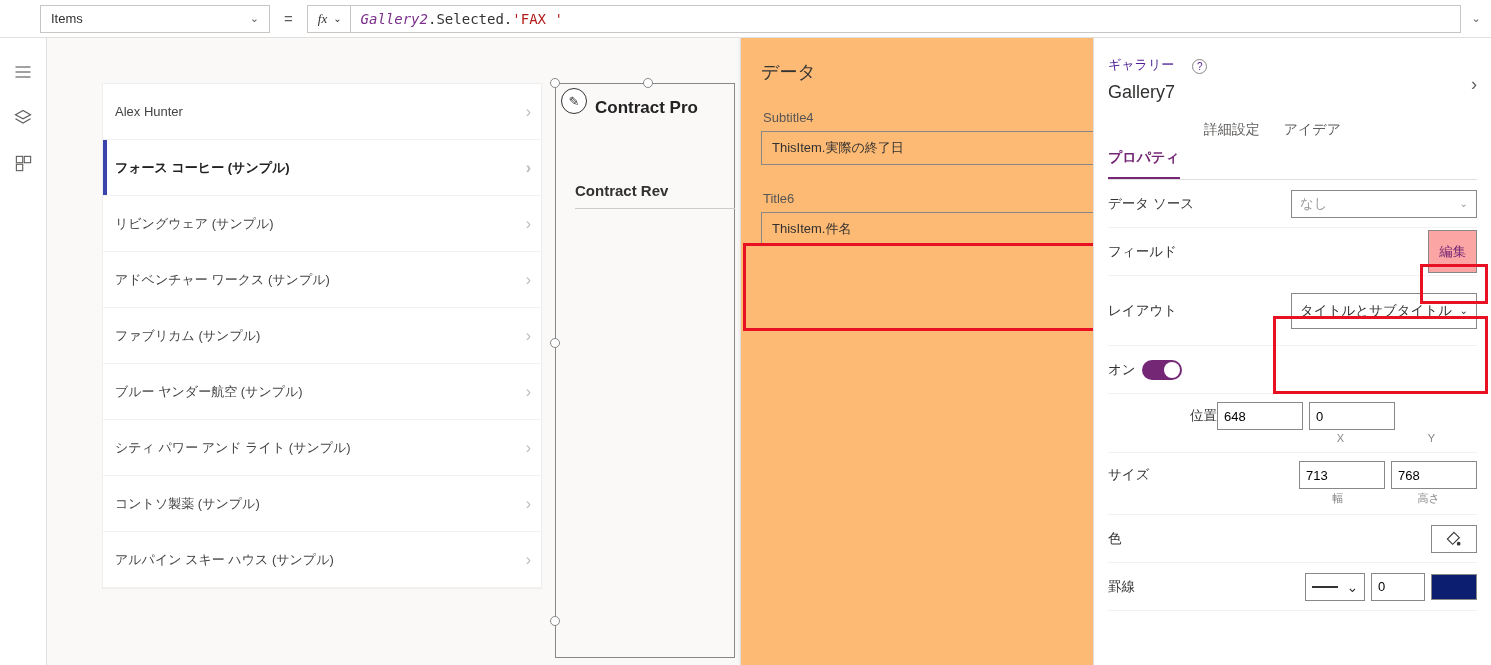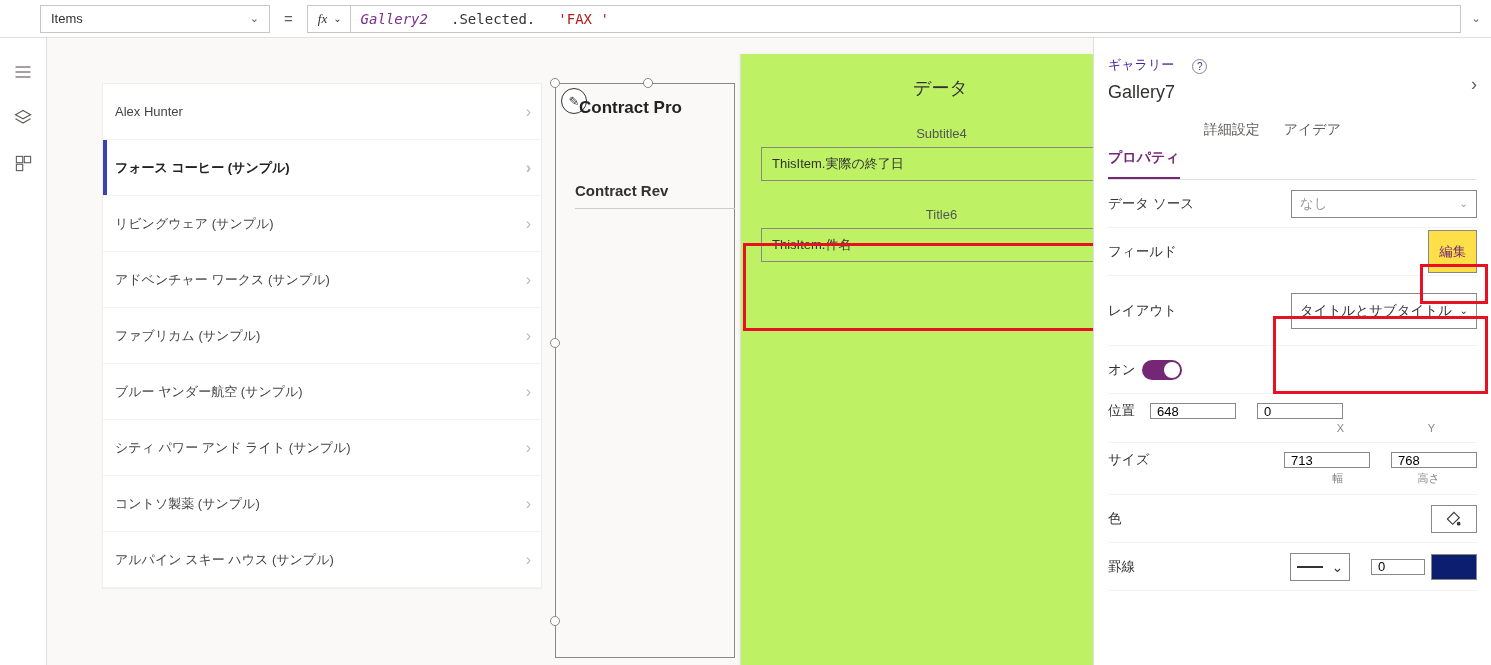--- a/index.html
+++ b/index.html
@@ -6,21 +6,21 @@
   body { font-family: "Segoe UI", "Meiryo", sans-serif; font-size: 13px; color: #323130; background: #fff; overflow: hidden; }
   .app { display: flex; flex-direction: column; width: 1491px; height: 665px; }
 
   
   .formula-row { display: flex; align-items: center; height: 38px; border-bottom: 1px solid #e1dfdd; padding: 0 0 0 0; }
   .prop-dropdown { width: 230px; height: 28px; margin-left: 40px; border: 1px solid #c8c6c4; display: flex; align-items: center; padding: 0 10px; justify-content: space-between; cursor: pointer; position: relative; }
   .prop-dropdown .chev { font-size: 11px; color: #605e5c; }
   .eq { margin: 0 14px; color: #605e5c; font-size: 15px;}
   .fx-box { display: flex; align-items: center; border: 1px solid #c8c6c4; height: 28px; flex:0 0 auto; padding: 0 8px 0 10px; font-style: italic; font-family: "Segoe UI", serif; cursor: pointer; }
   .fx-box .chev { font-size: 10px; margin-left: 6px; font-style: normal; }
-  .formula-input { flex: 1; height: 28px; border: 1px solid #c8c6c4; border-left: none; display: flex; align-items: center; padding: 0 10px; font-family: Consolas, monospace; font-size: 14px; gap: 23px; }
+  .formula-input { flex: 1; height: 28px; border: 1px solid #c8c6c4; border-left: none; display: flex; align-items: center; padding: 0 10px; font-family: Consolas, monospace; font-size: 14px; }
   .formula-input .obj { color: #7b2e8a; font-style: italic; }
   .formula-input .dot { color: #333; }
   .formula-input .lit { color: #b31b1b; }
   .formula-expand { width: 30px; display:flex; align-items:center; justify-content:center; color:#605e5c; cursor:pointer; font-size:11px;}
 
   
   .main { flex:1; display:flex; min-height:0; }
   .left-rail { width: 47px; border-right: 1px solid #e1dfdd; display:flex; flex-direction:column; align-items:center; padding-top:24px; gap:26px; }
   .left-rail svg { width:20px; height:20px; stroke:#605e5c; fill:none; stroke-width:1.4; cursor:pointer;}
   .left-rail .squares { width:19px; height:19px; }
@@ -28,29 +28,29 @@
   .canvas-wrap { flex:1; background:#faf9f8; position:relative; overflow:hidden; }
   .canvas { position:absolute; left:55px; top:45px; }
 
   .gallery1 { width:440px; background:#fff; border:1px solid #eee; }
   .g1-item { height:56px; display:flex; align-items:center; justify-content:space-between; padding:0 10px 0 12px; border-bottom:1px solid #f3f2f1; font-size:13px; color:#444; cursor:pointer; position:relative;}
   .g1-item .chev { color:#bbb; font-size:16px; }
   .g1-item.selected { font-weight:600; color:#222; }
   .g1-item.selected::before { content:""; position:absolute; left:0; top:0; bottom:0; width:4px; background:#3b44ac; }
 
   .gallery2-sel { position:absolute; left:508px; top:45px; width:180px; height:575px; border:1px solid #888;}
-  .gallery2-header { position:absolute; left:532px; top:60px; font-weight:700; font-size:17px; color:#222;}
+  .gallery2-header { position:absolute; left:548px; top:60px; font-weight:700; font-size:17px; color:#222;}
   .gallery2-item1 { position:absolute; left:528px; top:135px; width:160px; height:36px; border-bottom:1px solid #ccc; display:flex; align-items:center; font-weight:700; font-size:15px;}
   .edit-circle { position:absolute; left:514px; top:50px; width:26px; height:26px; border:1.5px solid #333; border-radius:50%; display:flex; align-items:center; justify-content:center; font-size:13px; background:#fff;}
   .sel-handle { position:absolute; width:10px; height:10px; background:#fff; border:1px solid #888; border-radius:50%; }
   .sel-handle.tl{left:503px;top:40px;} .sel-handle.tm{left:596px;top:40px;}
   .sel-handle.ml{left:503px;top:300px;} .sel-handle.bl{left:503px;top:578px;}
 
   
-  .data-panel { position:absolute; left:693px; top:16px; bottom:0; width:400px; background:#bef264; border-left:1px solid #e1dfdd; padding:22px 20px 0 20px; box-shadow:-1px 0 3px rgba(0,0,0,0.05);text-align:center;}
+  .data-panel { position:absolute; left:693px; top:0; bottom:0; width:400px; background:#fdba74; border-left:1px solid #e1dfdd; padding:22px 20px 0 20px; box-shadow:-1px 0 3px rgba(0,0,0,0.05);}
   .data-panel h2 { font-weight:400; font-size:18px; color:#333; }
   .dp-field { margin-top:26px; }
   .dp-label { font-size:13px; color:#555; margin-bottom:6px; padding-left:2px;}
   .dp-select { height:34px; border:1px solid #8a8886; display:flex; align-items:center; justify-content:space-between; padding:0 10px; cursor:pointer; }
   .red-box1 { position:absolute; border:3px solid #e81123; pointer-events:none; }
   .rb-title6 { left:696px; top:205px; width:390px; height:88px;}
   
   
   .props { width:398px; border-left:1px solid #e1dfdd; padding:18px 14px 0 14px; overflow:auto; }
   .props-head { display:flex; align-items:flex-end; gap:18px; color:#4c1d95; font-size:13px;}
@@ -58,25 +58,25 @@
   .props-arrow { float:right; font-size:18px; color:#605e5c; cursor:pointer;}
   .props h3 { font-weight:400; font-size:18px; margin:8px 0 10px;}
   .tabs { display:flex; gap:24px; border-bottom:1px solid #e1dfdd; font-size:14px;}
   .tab { padding:8px 0 10px; color:#605e5c; cursor:pointer;}
   .tab.active { color:#742774; border-bottom:2px solid #742774; font-weight:600;margin-top:28px;}
   .prop-row { display:flex; align-items:center; min-height:48px; border-bottom:1px solid #f3f2f1; font-size:13.5px; }
   .prop-row .lbl { flex:1; color:#333; }
   .prop-row .ctrl { display:flex; align-items:center; gap:6px;}
   .dd { border:1px solid #8a8886; height:28px; display:flex; align-items:center; padding:0 8px; gap:6px; cursor:pointer; min-width:80px; justify-content:space-between;}
   .dd .chev{font-size:10px;}
-  .num-input { width:86px; height:16px; border:1px solid #8a8886; padding:4px 6px; font-size:13px;margin-left:15px;}
+  .num-input { width:86px; height:28px; border:1px solid #8a8886; padding:4px 6px; font-size:13px;}
   .sublabels { display:flex; justify-content:space-around; font-size:11px; color:#888; margin-top:2px;}
   .toggle { width:40px; height:20px; background:#742774; border-radius:10px; position:relative; cursor:pointer;}
   .toggle::after { content:""; position:absolute; right:2px; top:2px; width:16px;height:16px;background:#fff;border-radius:50%;}
-  .link-btn { border:1px solid #8a8886; height:43px; padding:0 10px; color:#742774; cursor:pointer; background:#fde047;}
+  .link-btn { border:1px solid #8a8886; height:43px; padding:0 10px; color:#742774; cursor:pointer; background:#fca5a5;}
   .color-swatch { width:46px; height:26px; border:1px solid #8a8886; background:#0b1e6f;}
   .line-dd { border:1px solid #8a8886; height:28px; width:60px; display:flex; align-items:center; justify-content:space-between; padding:0 6px; cursor:pointer;}
   .line-sample{display:inline-block;width:26px;border-top:2px solid #333;}
 
   .red-box-edit { position:absolute; border:3px solid #e81123; pointer-events:none; right:3px; top:226px; width:68px; height:40px;}
   .red-box-layout { position:absolute; border:3px solid #e81123; pointer-events:none; right:3px; top:278px; width:215px; height:78px;}
   .props { position:relative; }
 </style>
 </head>
 <body>
@@ -236,21 +236,21 @@
           </div>
       </div>
 
       <div class="prop-row">
         <div class="ctrl">
             <span>オン</span>
             <div class="toggle"></div>
           </div>
       </div>
 
-      <div class="prop-row" style="flex-direction:column;align-items:flex-start;padding:8px 0">
+      <div class="prop-row" style="flex-direction:column;align-items:center;padding:8px 0">
         <div style="display:flex;align-items:center">
           <div class="lbl">位置</div>
           <div class="ctrl">
             <input class="num-input" value="648" style="">
             <input class="num-input" value="0" style="">
           </div>
         </div>
         <div class="sublabels" style="margin-left:auto;width:182px">
             <span>X</span>
             <span>Y</span>

